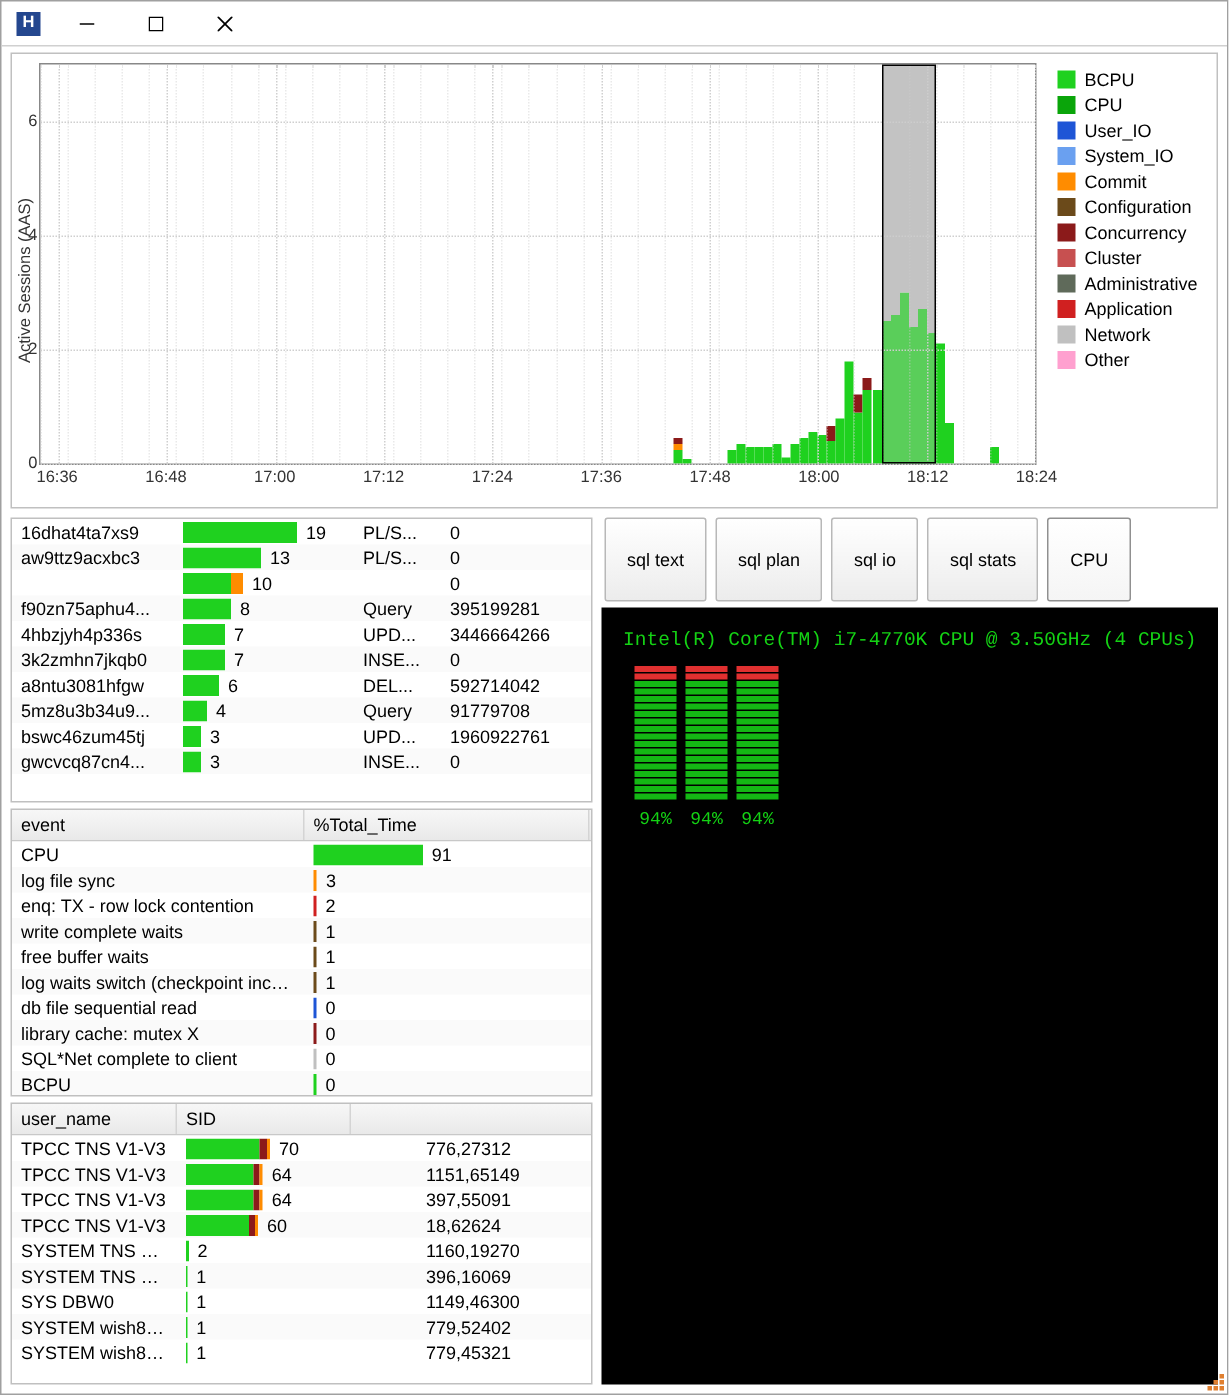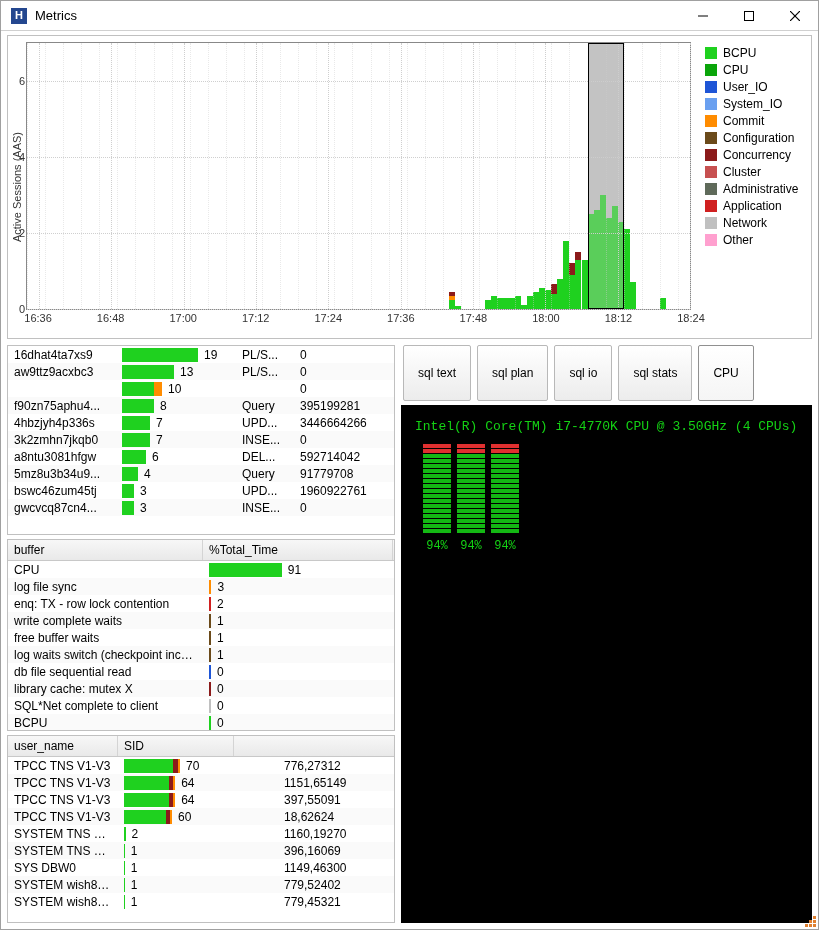--- a/index.html
+++ b/index.html
@@ -46,42 +46,41 @@
   .barcell { position:relative; height:14px; display:flex; align-items:center; }
   .barcell .bg { height:14px; display:flex; align-items:center; }
   .barcell .seg { height:14px; }
   .barcell .val { margin-left:6px; font-size:12px; }
   
   .right { flex:1; display:flex; flex-direction:column; gap:4px; min-height:0; }
   .tabs { display:flex; gap:6px; padding:0 2px; }
   .tab { border:1px solid #b8b8b8; background:linear-gradient(#fff,#ececec); padding:20px 14px; border-radius:2px; font-size:12px; cursor:default; }
   .tab.active { background:linear-gradient(#fff,#f5f5f5); border-color:#909090; }
   .cpuarea { flex:1; background:#000; padding:14px 14px; color:#0c0; font-family:"Consolas","Courier New",monospace; font-size:12px; overflow:hidden; }
-  .cpuarea .title { color:#14d214; text-align:left; margin-bottom:10px; font-size:13px; }
+  .cpuarea .title { color:#14d214; text-align:center; margin-bottom:10px; font-size:13px; }
   .cores { display:flex; gap:6px; margin-left:8px; }
   .core { width:28px; display:flex; flex-direction:column; align-items:center; }
   .corebars { display:flex; flex-direction:column; gap:1px; }
   .cbar { width:28px; height:4px; }
   .cbar.red { background:#e03030; }
   .cbar.grn { background:#14b814; }
   .pct { color:#14d214; margin-top:6px; font-size:12px; }
   
   .grip { position:absolute; right:2px; bottom:2px; width:14px; height:14px; }
   .grip span { position:absolute; width:3px; height:3px; background:#e08030; }
 </style>
 </head>
 <body>
 
 <div class="window">
 
   <div class="titlebar">
     <div class="icon">
         <span>H</span>
       </div>
-    <div class="title">Metrics</div>
     <div class="btns">
       <div class="btn">
         <svg width="10" height="10">
             <line x1="0" y1="5" x2="10" y2="5" stroke="#000" stroke-width="1"></line>
           </svg>
       </div>
       <div class="btn">
         <svg width="10" height="10">
             <rect x="0.5" y="0.5" width="9" height="9" fill="none" stroke="#000" stroke-width="1"></rect>
           </svg>
@@ -382,21 +381,21 @@
                   </div>
                   <span class="val">3</span>
                 </div>
                 <div class="td" style="width:58px">INSE...</div>
                 <div class="td" style="width:100px">0</div>
               </div>
             </div>
         </div>
         <div class="panel" style="height:192px">
           <div class="thead" id="ev-h">
-              <div class="th" style="width: 195px;">buffer</div>
+              <div class="th" style="width: 195px;">event</div>
               <div class="th" style="width: 190px;">%Total_Time</div>
             </div>
           <div class="tbody" id="ev-b">
               <div class="tr">
                 <div class="td" style="width:195px">CPU</div>
                 <div class="td barcell" style="width:190px">
                   <div class="bg">
                     <div class="seg" style="background:#1fd11f;width:72.8px"></div>
                   </div>
                   <span class="val">91</span>

